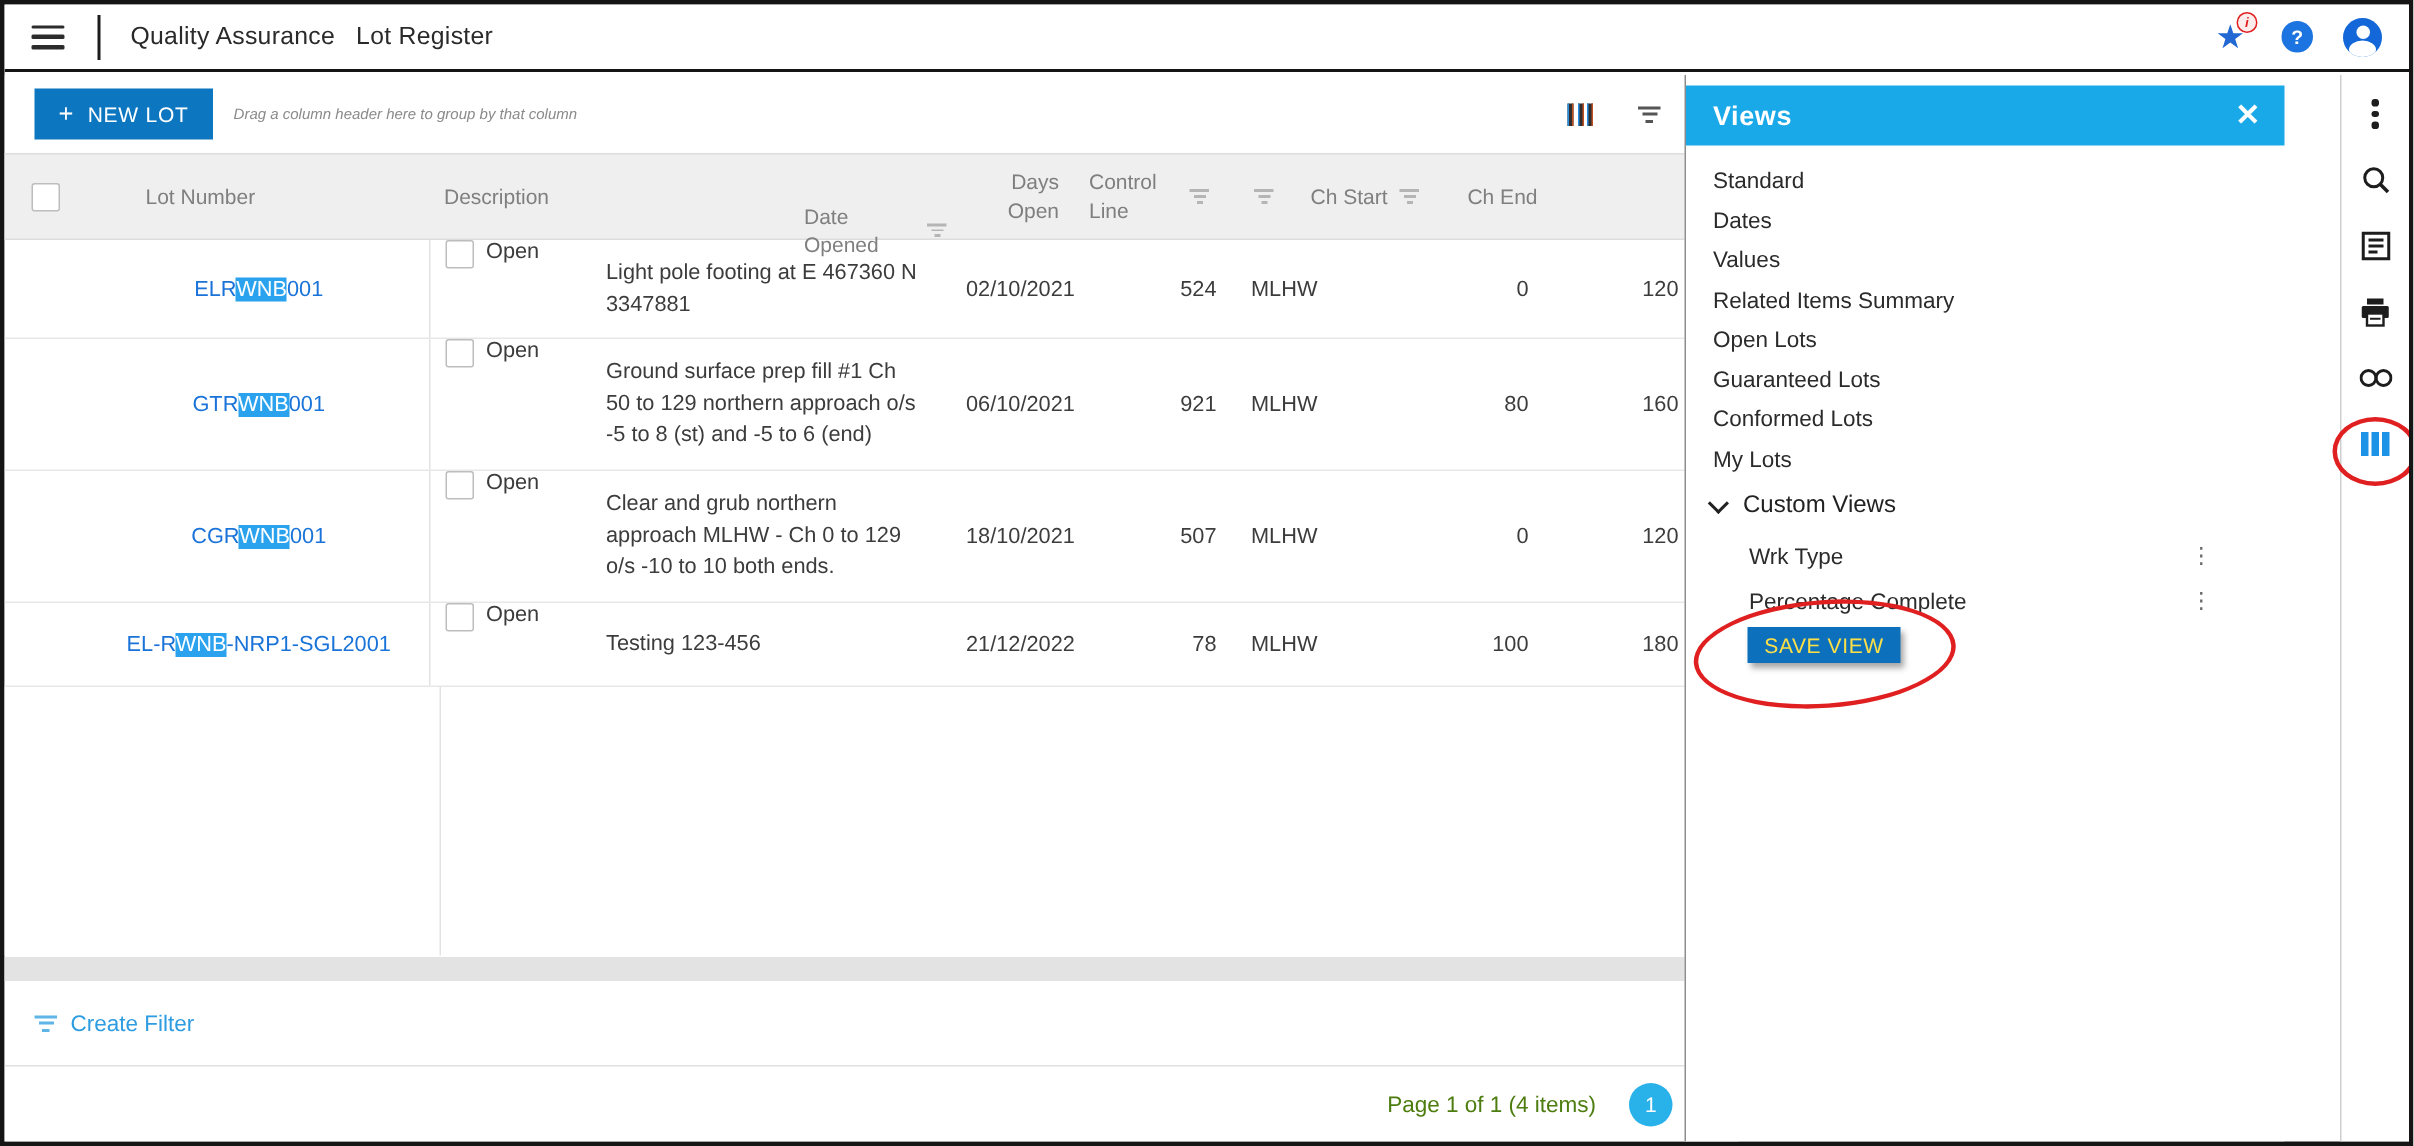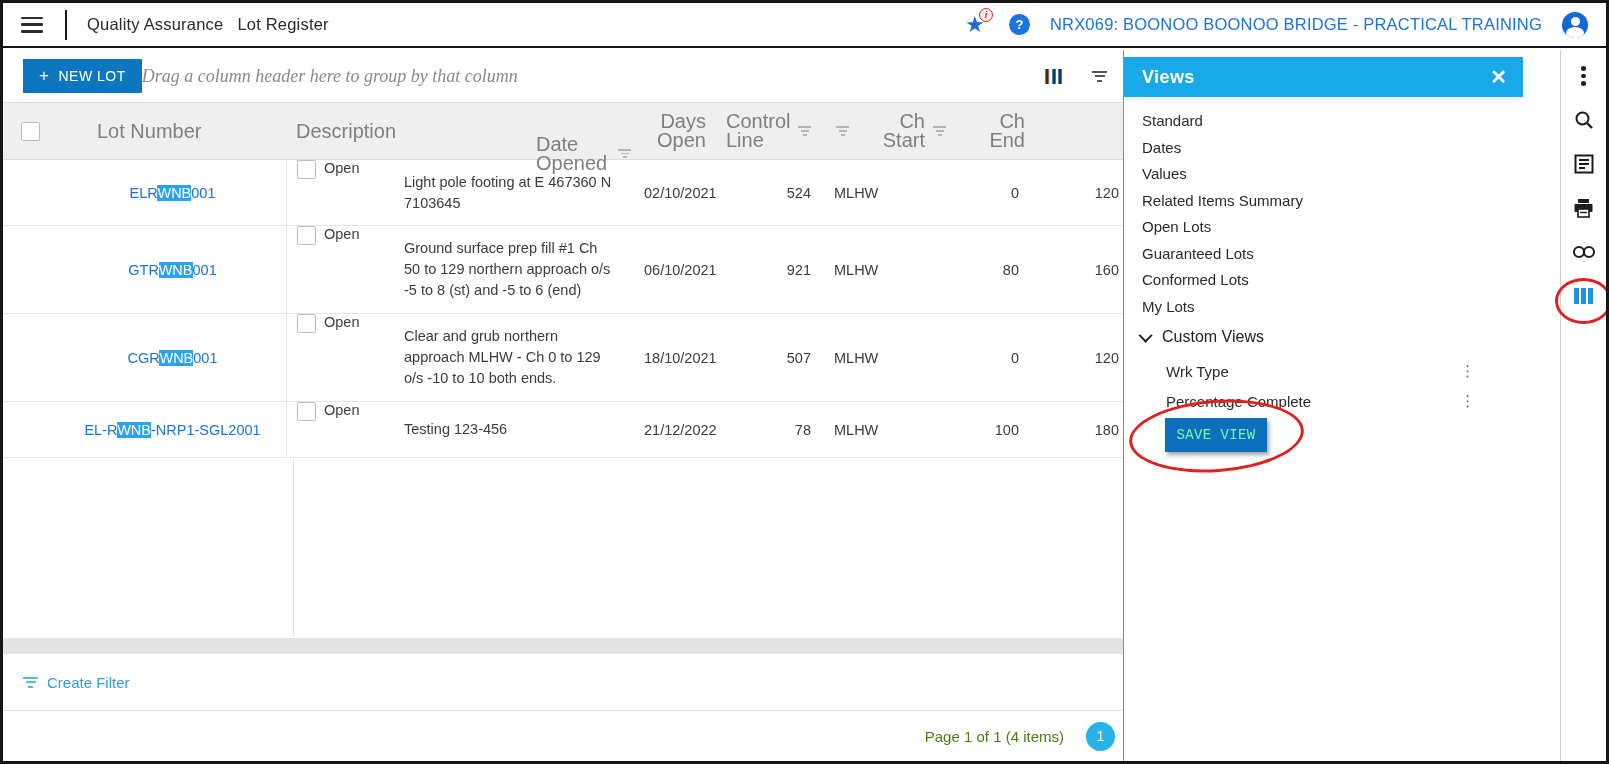--- a/index.html
+++ b/index.html
@@ -30,32 +30,32 @@
   .main { position:absolute; top:47px; left:0; right:0; bottom:0; }
 
   .grid-region { position:absolute; left:0; top:0; width:1156px; height:100%; background:#fff; }
 
   
   .toolbar { position:absolute; left:0; top:0; width:100%; height:52px; display:flex; align-items:center; }
   .new-lot-btn { margin-left:20px; height:34px; background:#0d76c0; color:#fff; border:none; font-size:14px;
                  letter-spacing:.5px; padding:0 16px; display:flex; align-items:center; gap:9px; cursor:pointer;
                  font-family:"Liberation Sans", sans-serif; }
   .new-lot-plus { font-size:17px; font-weight:normal; }
-  .group-hint { color:#8a8a8a; font-style:italic; font-size:18px;font-family:Liberation Serif, serif; }
+  .group-hint { margin-left:14px; color:#8a8a8a; font-style:italic; font-size:10px; }
   .toolbar-icons { margin-left:auto; display:flex; align-items:center; gap:30px; margin-right:52px; }
   .cols-icon { display:flex; gap:2.5px; cursor:pointer; }
   .cols-icon i { display:block; width:4px; height:15px; background:#2e2e2e; border-left:1px solid #2a8fe0; border-right:1px solid #c05020; }
   .funnel-icon { display:flex; flex-direction:column; align-items:center; gap:2.5px; cursor:pointer; }
   .funnel-icon i { display:block; height:2px; background:#555; }
   .funnel-icon i:nth-child(1){ width:15px; } .funnel-icon i:nth-child(2){ width:10px; } .funnel-icon i:nth-child(3){ width:5px; }
 
   
   .grid-header { position:absolute; left:0; top:52px; width:1156px; height:58px; background:#efefef;
                  border-top:1px solid #ddd; border-bottom:1px solid #ddd; display:flex; align-items:center;
-                 color:#7f7f7f; font-size:20px; line-height:19px; }
+                 color:#7f7f7f; font-size:14px; line-height:19px; }
   .hc { padding:0 10px; display:flex; align-items:center; cursor:pointer; }
   .hfilter { display:flex; flex-direction:column; align-items:center; gap:2px; margin-left:8px; flex:none; cursor:pointer; }
   .hfilter i { display:block; height:1.8px; background:#b5b5b5; }
   .hfilter i:nth-child(1){ width:13px; } .hfilter i:nth-child(2){ width:8px; } .hfilter i:nth-child(3){ width:4px; }
   .checkbox { width:19px; height:19px; border:1.5px solid #bdbdbd; border-radius:2px; background:#fff; flex:none; cursor:pointer; }
 
   .col-cb   { width:56px;  justify-content:flex-start; padding-left:18px; }
   .col-lot  { width:227px; padding-left:0; }
   .col-stat { width:108px; justify-content:space-between; border-left:1px solid #d6d6d6; align-self:stretch; }
   .col-desc { width:240px; }
@@ -104,23 +104,23 @@
   .views-title { font-size:18px; font-weight:bold; letter-spacing:.4px; margin-left:18px; }
   .views-close { margin-left:auto; margin-right:16px; font-size:20px; font-weight:bold; cursor:pointer; line-height:20px; }
   .views-list { position:absolute; left:0; top:58px; width:100%; list-style:none; }
   .views-list li { padding:6px 0 6px 18px; font-size:15px; color:#2b2b2b; line-height:14.5px; cursor:pointer; }
   .custom-views-hdr { position:absolute; left:18px; top:278px; display:flex; align-items:center; gap:10px;
                       font-size:16px; color:#222; cursor:pointer; }
   .chev { width:10px; height:10px; border-left:2px solid #222; border-bottom:2px solid #222; transform:rotate(-45deg) translateY(-2px); }
   .custom-list { position:absolute; left:0; top:306px; width:100%; list-style:none; }
   .custom-list li { display:flex; align-items:center; padding:6.5px 0 6.5px 42px; font-size:15px; color:#2b2b2b; cursor:pointer; }
   .kebab { margin-left:auto; margin-right:48px; color:#6a6a6a; font-size:15px; letter-spacing:0; line-height:10px; cursor:pointer; }
-  .save-view-btn { position:absolute; left:41px; top:368px; width:102px; height:34px; background:#0d70bc; color:#86efac;
+  .save-view-btn { position:absolute; left:41px; top:368px; width:102px; height:24px; background:#0d70bc; color:#fde047;
                    border:none; font-size:14px; letter-spacing:.4px; cursor:pointer; box-shadow:2px 3px 4px rgba(0,0,0,.35);
-                   font-family:Liberation Mono, monospace; }
+                   font-family:Liberation Sans, sans-serif; }
   .annot { position:absolute; border:3.5px solid #e02020; border-radius:50%; pointer-events:none; }
   .annot-save { left:5px; top:350px; width:175px; height:72px; transform:rotate(-4deg); }
 
   
   .sidebar { position:absolute; left:1557px; top:0; right:0; height:100%; background:#fff; border-left:1px solid #cfcfcf;
              display:flex; flex-direction:column; align-items:center; padding-top:14px; gap:20px; }
   .sb-icon { width:24px; height:24px; display:flex; align-items:center; justify-content:center; cursor:pointer; color:#1d1d1d; }
   .kebab-v { display:flex; flex-direction:column; gap:3px; }
   .kebab-v i { width:4.5px; height:4.5px; background:#1d1d1d; border-radius:50%; }
   .sb-cols { display:flex; gap:2.5px; }
@@ -142,21 +142,20 @@
     <div class="title-group">
       <span>Quality Assurance</span>
       <span>Lot Register</span>
     </div>
     <div class="topbar-right">
       <div class="fav-wrap">
         <span class="star-icon">★</span>
         <span class="fav-badge">i</span>
       </div>
       <div class="help-icon">?</div>
-      <span class="project-name">NRX069: BOONOO BOONOO BRIDGE - PRACTICAL TRAINING</span>
       <div class="avatar"></div>
     </div>
   </div>
 
   <div class="main">
 
     <div class="grid-region">
 
       <div class="toolbar">
         <button class="new-lot-btn">
@@ -229,21 +228,21 @@
 
       <div class="grid-body">
 
         <div class="grow r1">
           <div class="cell c-cb"></div>
           <div class="cell c-lot"><span>ELR</span><span class="hl">WNB</span><span>001</span></div>
           <div class="cell c-stat">
             <div class="checkbox"></div>
             <span>Open</span>
           </div>
-          <div class="cell c-desc">Light pole footing at E 467360 N 7103645</div>
+          <div class="cell c-desc">Light pole footing at E 467360 N 3347881</div>
           <div class="cell c-date">02/10/2021</div>
           <div class="cell c-days">524</div>
           <div class="cell c-ctrl">MLHW</div>
           <div class="cell c-sp"></div>
           <div class="cell c-chs">0</div>
           <div class="cell c-che">120</div>
         </div>
 
         <div class="grow r2">
           <div class="cell c-cb"></div>

